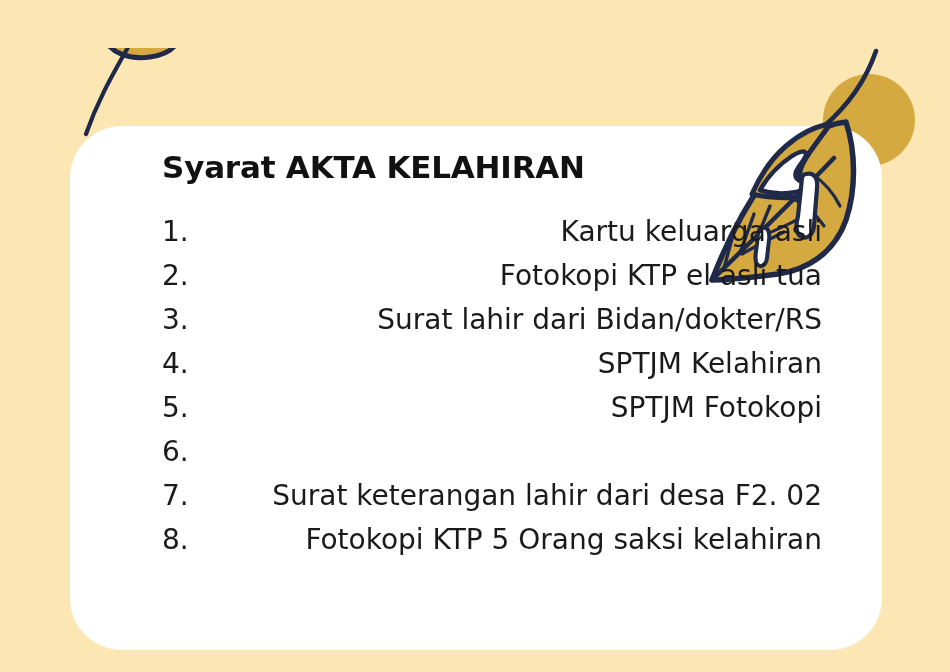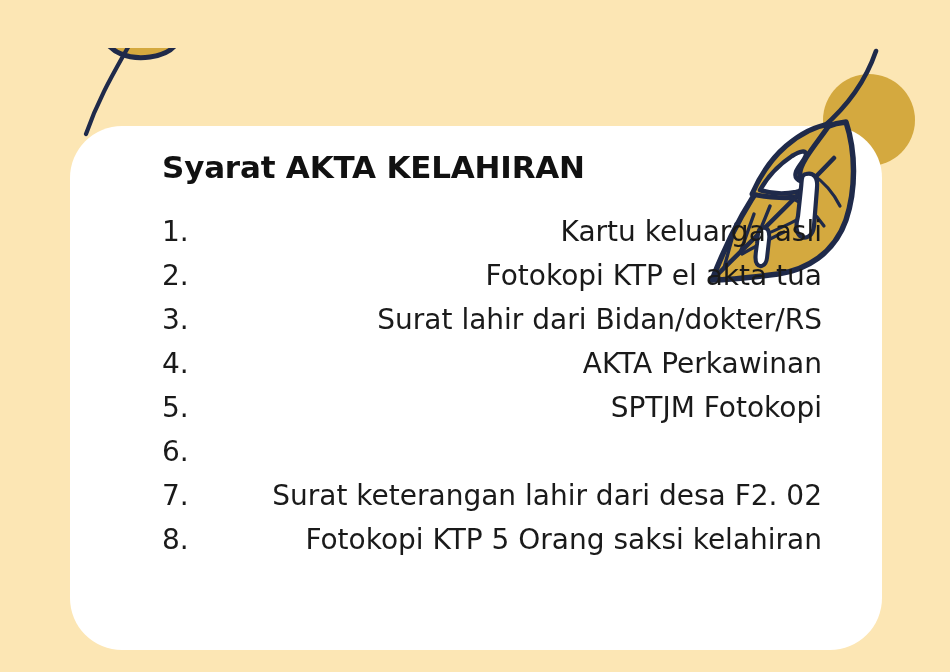--- a/index.html
+++ b/index.html
@@ -186,29 +186,29 @@
 
     <h1 id="title">Syarat AKTA KELAHIRAN</h1>
 
     <ul id="req-list">
       <li class="req-item">
         <span class="req-num">1.</span>
         <span class="req-text">Kartu keluarga asli</span>
       </li>
       <li class="req-item">
         <span class="req-num">2.</span>
-        <span class="req-text">Fotokopi KTP el akta tua</span>
+        <span class="req-text">Fotokopi KTP el asli tua</span>
       </li>
       <li class="req-item">
         <span class="req-num">3.</span>
         <span class="req-text">Surat lahir dari Bidan/dokter/RS</span>
       </li>
       <li class="req-item">
         <span class="req-num">4.</span>
-        <span class="req-text">AKTA Perkawinan</span>
+        <span class="req-text">SPTJM Kelahiran</span>
       </li>
       <li class="req-item">
         <span class="req-num">5.</span>
         <span class="req-text">SPTJM Fotokopi</span>
       </li>
       <li class="req-item">
         <span class="req-num">6.</span>
         <span class="req-text">
         </span>
       </li>

